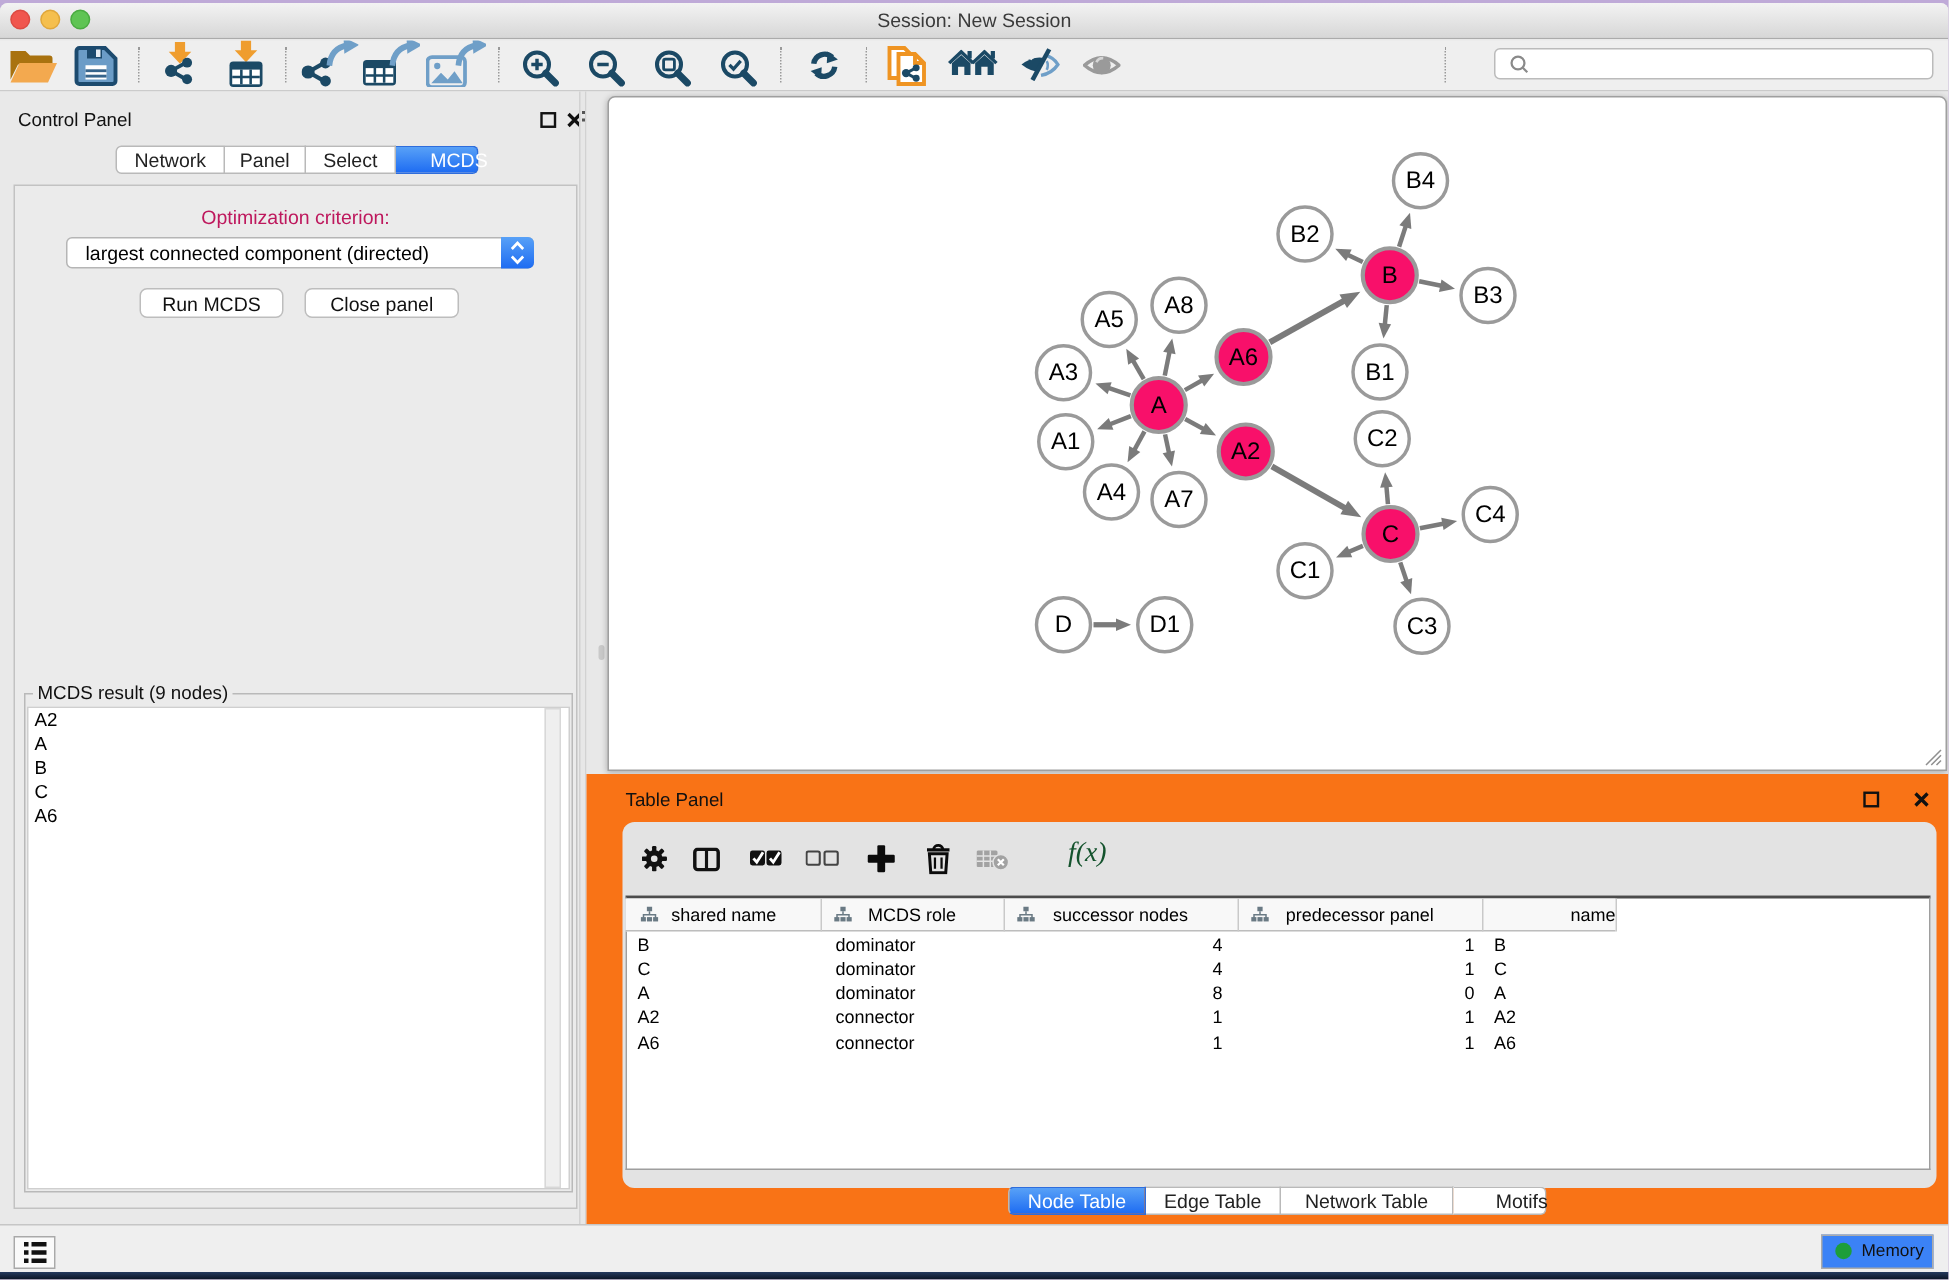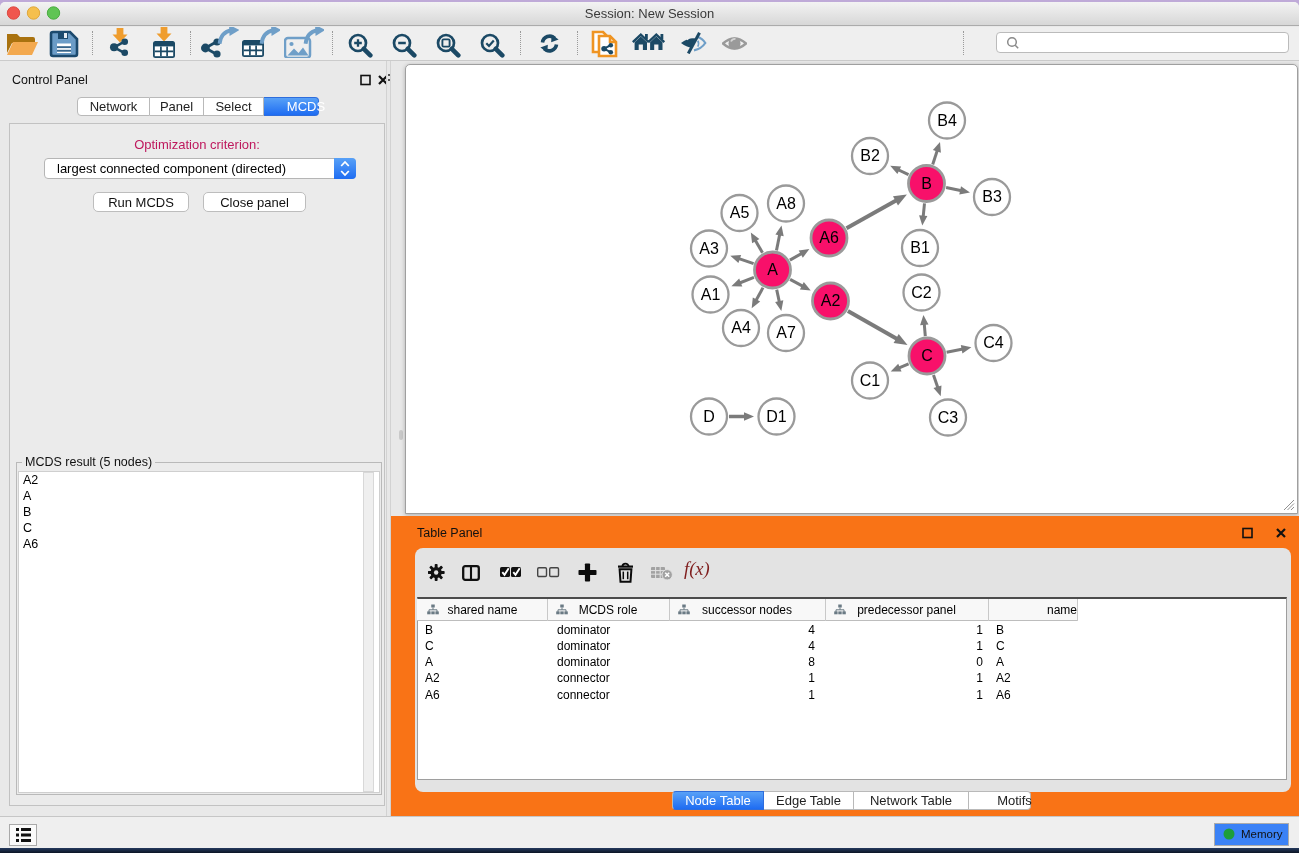--- a/index.html
+++ b/index.html
@@ -235,21 +235,21 @@
         <div class="abs" style="left:12px;top:2px;font-size:13px;color:#000">largest connected component (directed)</div>
         <div class="abs" style="right:-1px;top:-1px;width:22px;height:21px;background:linear-gradient(#58a1f7,#1e6cf2);border-radius:0 4px 4px 0">
           <svg width="22" height="21" viewBox="0 0 22 21" xmlns="http://www.w3.org/2000/svg">
               <path d="M7.2 8 l3.8 -4 3.8 4 M7.2 13 l3.8 4 3.8 -4" fill="none" stroke="#fff" stroke-width="1.8"></path>
             </svg>
         </div>
       </div>
       <div class="btn" style="left:83px;top:68px;width:96px;height:20px">Run MCDS</div>
       <div class="btn" style="left:193px;top:68px;width:103px;height:20px">Close panel</div>
       <div id="mcdsfield" style="left:6px;top:338px;width:366px;height:333px">
-        <div id="mcdslegend">MCDS result (5 nodes)</div>
+        <div id="mcdslegend">MCDS result (9 nodes)</div>
         <div id="mcdslist">
           <div>A2</div>
             <div>A</div>
             <div>B</div>
             <div>C</div>
             <div>A6</div>
           <div id="scrolltrack" style="height:320px"></div>
         </div>
       </div>
     </div>
@@ -500,12 +500,12 @@
   </svg>
 <svg style="position:absolute;left:651px;top:566px" width="22" height="14" viewBox="0 0 22 14" xmlns="http://www.w3.org/2000/svg">
     <rect x="0" y="1" width="14" height="11" rx="1" fill="#a2a2a2"></rect>
     <line x1="0" y1="4.6" x2="14" y2="4.6" stroke="#e3e3e3" stroke-width="1"></line>
     <line x1="0" y1="8.2" x2="14" y2="8.2" stroke="#e3e3e3" stroke-width="1"></line>
     <line x1="4.6" y1="1" x2="4.6" y2="12" stroke="#e3e3e3" stroke-width="1"></line>
     <line x1="9.2" y1="1" x2="9.2" y2="12" stroke="#e3e3e3" stroke-width="1"></line>
     <circle cx="16.2" cy="8.8" r="5.2" fill="#a2a2a2" stroke="#e3e3e3" stroke-width="1"></circle>
     <path d="M14.2 6.8 l4 4 M18.2 6.8 l-4 4" stroke="#fff" stroke-width="1.5"></path>
   </svg>
-<div style="position:absolute;left:684px;top:559px;width:34px;height:24px;font:italic 18.5px 'Liberation Serif',serif;color:#7f1d1d">f(x)</div>
+<div style="position:absolute;left:712px;top:559px;width:34px;height:24px;font:italic 18.5px 'Liberation Serif',serif;color:#14532d">f(x)</div>
 </body></html>

